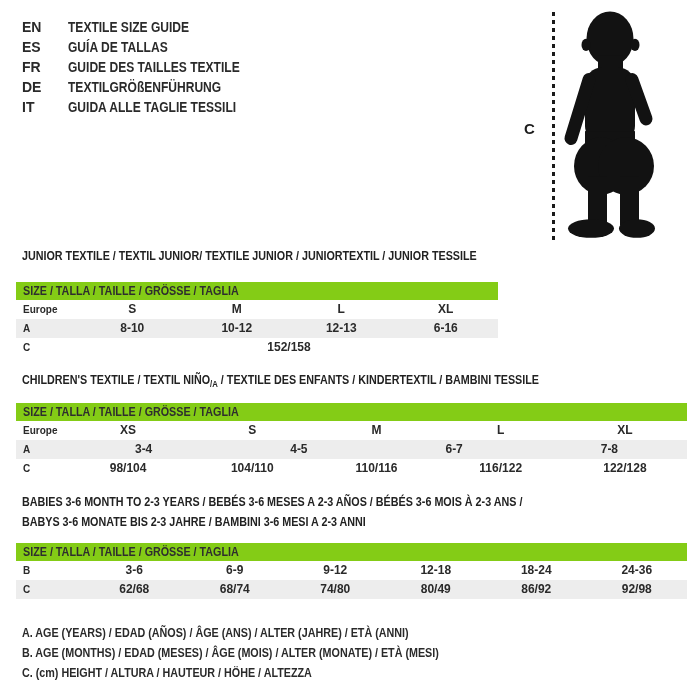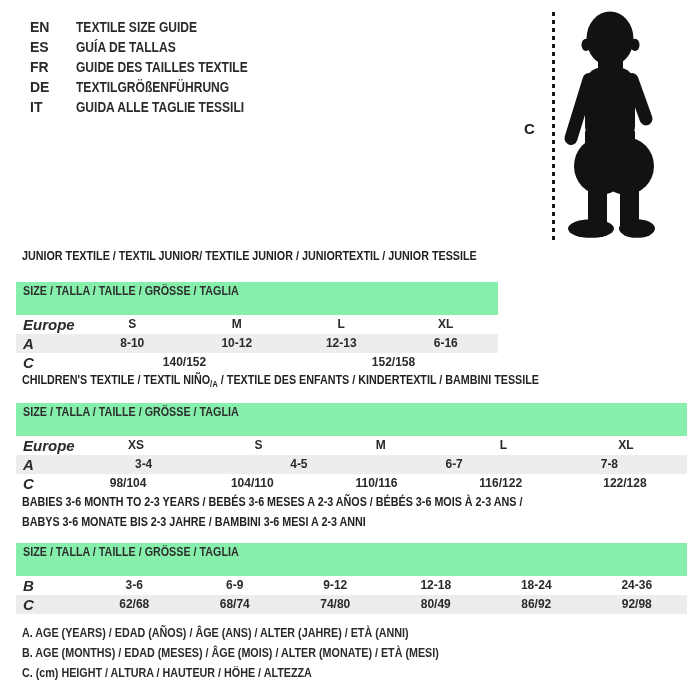--- a/index.html
+++ b/index.html
@@ -4,41 +4,41 @@
 <style>
   html,body { margin:0; padding:0; background:#ffffff; }
   .page {
     position:relative; width:700px; height:700px; background:#ffffff;
     font-family:"Liberation Sans", sans-serif; font-weight:700; color:#2a2a2a;
     overflow:hidden;
   }
   .condensed { display:inline-block; transform:scaleX(0.86); transform-origin:0 50%; white-space:nowrap; }
 
   
-  .lang-row { position:absolute; left:30px; height:20px; line-height:20px; font-size:14px; }
+  .lang-row { position:absolute; left:22px; height:20px; line-height:20px; font-size:14px; }
   .lang-code { display:inline-block; width:46px; }
 
   
   .c-label { position:absolute; left:524px; top:120px; font-size:15px; color:#1c1c1c; }
   .dotted-line {
     position:absolute; left:552px; top:12px; width:3px; height:230px;
     background-image:repeating-linear-gradient(to bottom,#191919 0px,#191919 4px,transparent 4px,transparent 8px);
   }
   svg.toddler { position:absolute; left:558px; top:10px; width:102px; height:234px; }
 
   
   .title { position:absolute; left:22px; font-size:12.5px; line-height:16px; color:#222222; }
   .sub { font-size:9px; vertical-align:-3px; }
 
   
   .tbl { position:absolute; left:16px; font-size:12px; }
-  .tbl-bar { height:33px; line-height:19px; background:#86efac; padding-left:7px; font-size:12.5px; color:#2e2e2e; }
+  .tbl-bar { height:18px; line-height:19px; background:#84cc16; padding-left:7px; font-size:12.5px; color:#2e2e2e; }
   .tbl-row { display:flex; height:19px; line-height:19px; }
   .tbl-row.shaded { background:#ededed; }
-  .row-label { flex:0 0 var(--labelw); padding-left:7px; box-sizing:border-box; font-size:15px;font-style:italic; }
+  .row-label { flex:0 0 var(--labelw); padding-left:7px; box-sizing:border-box; font-size:10px; }
   .cell { flex:1 1 0; text-align:center; font-size:12px; }
 
   
   .footnote { position:absolute; left:22px; font-size:12.5px; line-height:16px; }
 </style>
 </head>
 <body>
 
 <div class="page">
 
@@ -93,21 +93,20 @@
     </div>
     <div class="tbl-row shaded">
       <span class="row-label">A</span>
       <span class="cell">8-10</span>
       <span class="cell">10-12</span>
       <span class="cell">12-13</span>
       <span class="cell">6-16</span>
     </div>
     <div class="tbl-row">
       <span class="row-label">C</span>
-      <span class="cell">140/152</span>
       <span class="cell">152/158</span>
     </div>
   </div>
 
   <div class="title condensed" style="top:372px">
     <span>CHILDREN'S TEXTILE / TEXTIL NIÑO</span><span class="sub">/A</span><span> / TEXTILE DES ENFANTS / KINDERTEXTIL / BAMBINI TESSILE</span>
   </div>
   <div class="tbl" style="top:403px; width:671px; --labelw:50px">
     <div class="tbl-bar">
       <span class="condensed">SIZE / TALLA / TAILLE / GRÖSSE / TAGLIA</span>

